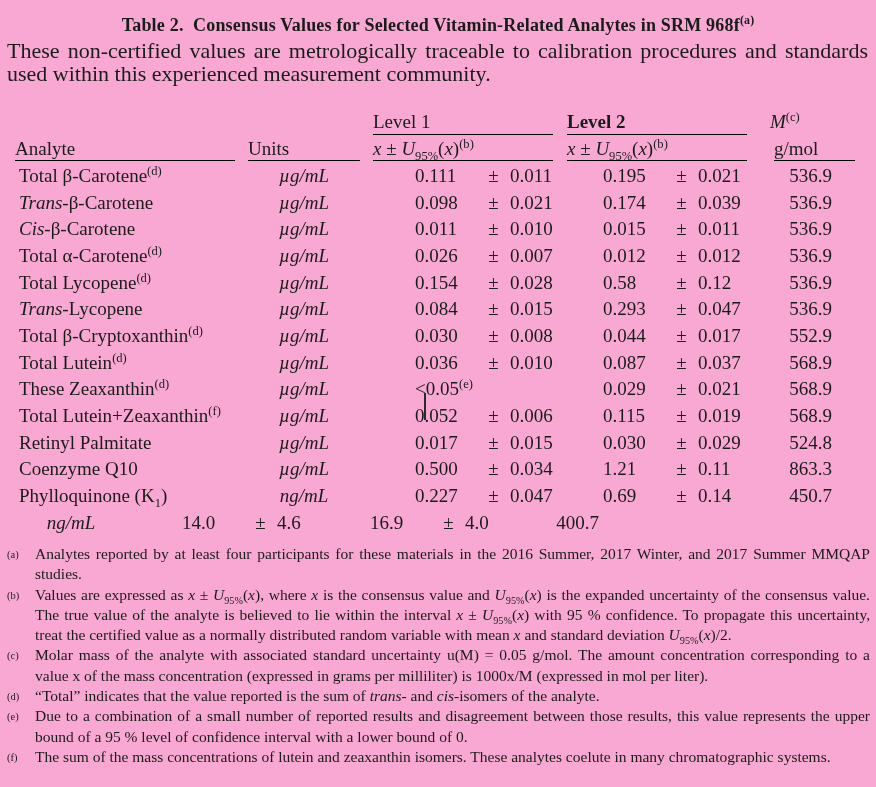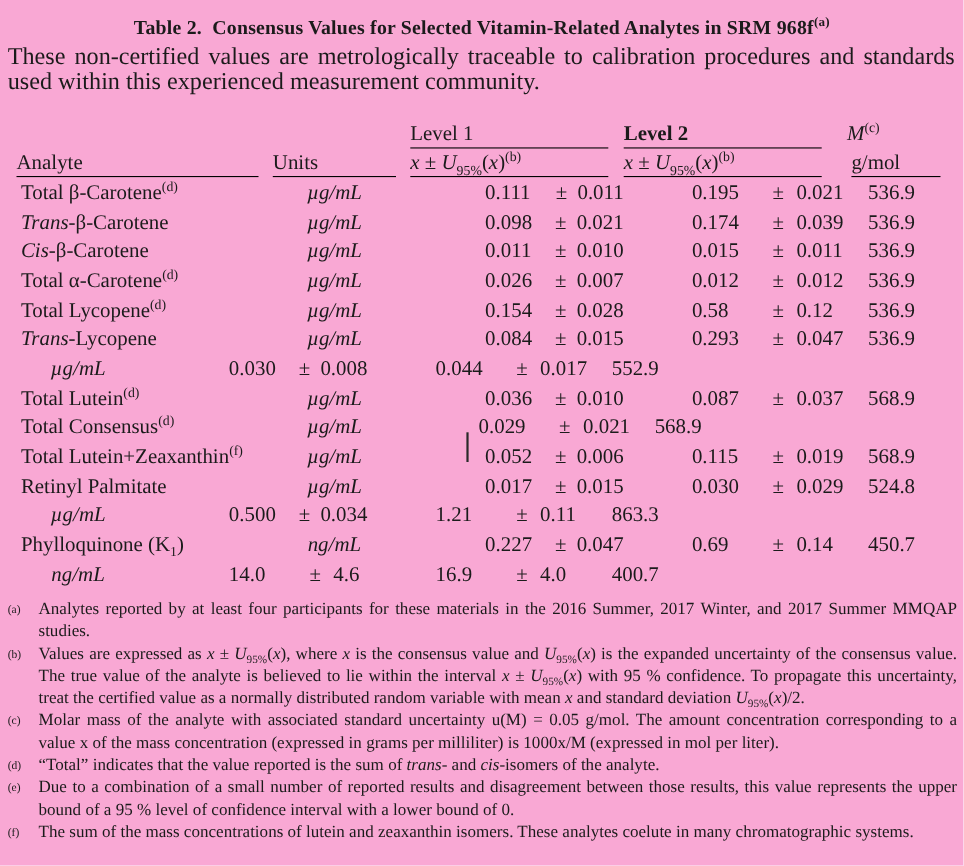--- a/index.html
+++ b/index.html
@@ -26,21 +26,21 @@
   .h-e1{left:358px;top:27px;width:180px;height:26px;line-height:27px;}
   .h-e2{left:552px;top:27px;width:180px;height:26px;line-height:27px;}
   .h-gmol{left:759px;top:27px;width:81px;height:26px;line-height:27px;}
   .tbody{position:absolute;left:0;top:57px;width:836px;}
   .tr{display:flex;height:26.68px;align-items:flex-start;font-size:19px;}
   .c-analyte{width:233px;padding-left:4px;box-sizing:border-box;white-space:nowrap;}
   .c-units{width:125px;box-sizing:border-box;padding-right:13px;text-align:center;font-style:italic;}
   .c-l1{width:194px;display:flex;box-sizing:border-box;padding-left:42px;white-space:nowrap;}
   .c-l2{width:203px;display:flex;box-sizing:border-box;padding-left:36px;white-space:nowrap;}
   .c-mass{width:81px;text-align:center;}
-  .v{display:inline-block;width:62px;margin-left:26px;}
+  .v{display:inline-block;width:62px;}
   .pm{display:inline-block;width:33px;text-align:center;}
   .u{display:inline-block;}
   .sup{font-size:66%;vertical-align:super;line-height:0;}
   .sub{font-size:66%;vertical-align:sub;line-height:0;}
   .it{font-style:italic;}
   .caret{position:absolute;left:424px;top:393px;width:2px;height:27px;background:#2a2a2a;}
   .footnotes{position:absolute;left:6px;top:544px;width:864px;}
   .fn{position:relative;margin:0;padding-left:29px;font-size:15.5px;line-height:20.3px;text-align:justify;}
   .fn-label{position:absolute;left:1px;top:1px;font-size:10.5px;}
 </style>
@@ -156,20 +156,21 @@
           </div>
         <div class="td c-l2">
             <span class="v"><span>0.293</span></span>
             <span class="pm">±</span>
             <span class="u">0.047</span>
           </div>
         <div class="td c-mass">536.9</div>
       </div>
 
       <div class="tr">
+        <div class="td c-analyte"><span>Total β-Cryptoxanthin</span><span class="sup">(d)</span></div>
         <div class="td c-units">µg/mL</div>
         <div class="td c-l1">
             <span class="v"><span>0.030</span></span>
             <span class="pm">±</span>
             <span class="u">0.008</span>
           </div>
         <div class="td c-l2">
             <span class="v"><span>0.044</span></span>
             <span class="pm">±</span>
             <span class="u">0.017</span>
@@ -187,22 +188,27 @@
           </div>
         <div class="td c-l2">
             <span class="v"><span>0.087</span></span>
             <span class="pm">±</span>
             <span class="u">0.037</span>
           </div>
         <div class="td c-mass">568.9</div>
       </div>
 
       <div class="tr">
-        <div class="td c-analyte"><span>Total Consensus</span><span class="sup">(d)</span></div>
-        <div class="td c-units">µg/mL</div>
+        <div class="td c-analyte"><span>These Zeaxanthin</span><span class="sup">(d)</span></div>
+        <div class="td c-units">µg/mL</div>
+        <div class="td c-l1">
+            <span class="v"><span>&lt;0.05</span><span class="sup">(e)</span></span>
+            <span class="pm"></span>
+            <span class="u"></span>
+          </div>
         <div class="td c-l2">
             <span class="v"><span>0.029</span></span>
             <span class="pm">±</span>
             <span class="u">0.021</span>
           </div>
         <div class="td c-mass">568.9</div>
       </div>
 
       <div class="tr">
         <div class="td c-analyte"><span>Total Lutein+Zeaxanthin</span><span class="sup">(f)</span></div>
@@ -230,20 +236,21 @@
           </div>
         <div class="td c-l2">
             <span class="v"><span>0.030</span></span>
             <span class="pm">±</span>
             <span class="u">0.029</span>
           </div>
         <div class="td c-mass">524.8</div>
       </div>
 
       <div class="tr">
+        <div class="td c-analyte"><span>Coenzyme Q10</span></div>
         <div class="td c-units">µg/mL</div>
         <div class="td c-l1">
             <span class="v"><span>0.500</span></span>
             <span class="pm">±</span>
             <span class="u">0.034</span>
           </div>
         <div class="td c-l2">
             <span class="v"><span>1.21</span></span>
             <span class="pm">±</span>
             <span class="u">0.11</span>

